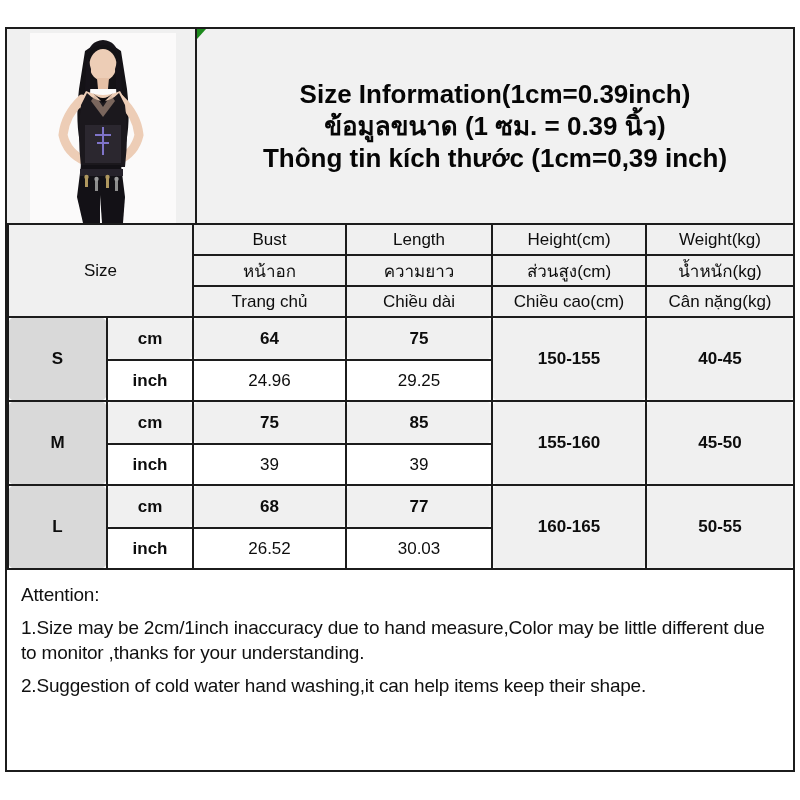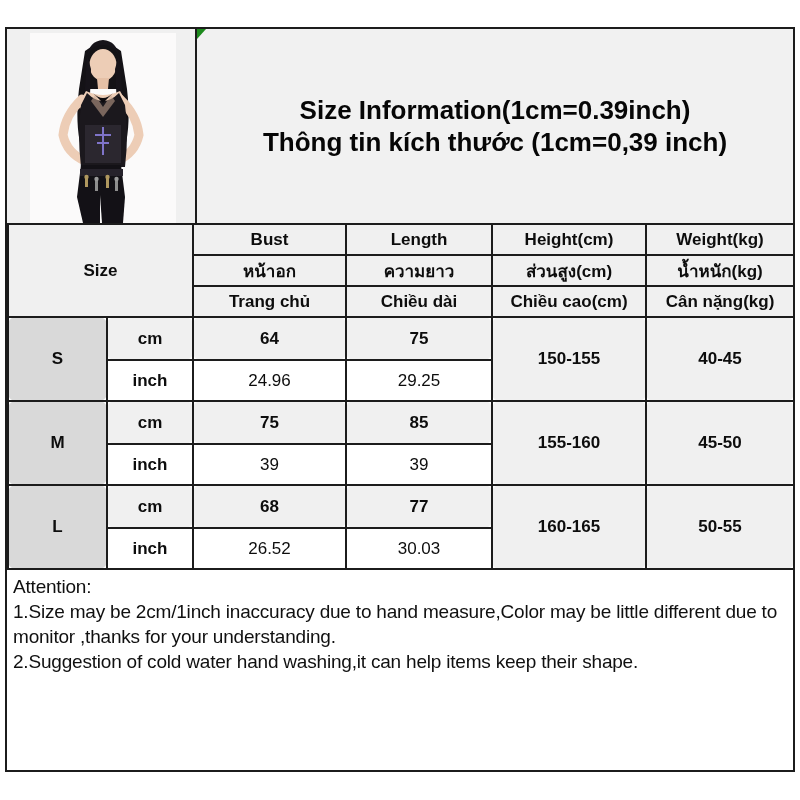--- a/index.html
+++ b/index.html
@@ -32,36 +32,36 @@
   .title-line{font-weight:bold;font-size:26px;line-height:32px;text-align:center;color:#060606;}
 
   
   table.size-table{
     border-collapse:collapse;table-layout:fixed;width:786px;flex:0 0 auto;
   }
   table.size-table td{
     border:2px solid #1c1c1c;text-align:center;vertical-align:middle;
     font-size:17px;padding:0;overflow:hidden;white-space:nowrap;
   }
-  tr.hrow td{height:29px;background:#f0f0f0;font-weight:bold;}
+  tr.hrow td{height:29px;background:#f0f0f0;font-weight:normal;}
   td.size-head{background:#d9d9d9;font-size:38px;font-weight:bold;}
   td.letter{background:#d9d9d9;font-weight:bold;font-size:20px;}
   tr.cmrow td{height:41px;border-radius:8px;}
   tr.inrow td{height:39px;}
   td.cm-cell{background:#f0f0f0;font-weight:bold;}
   td.in-cell{background:#ffffff;font-weight:normal;}
   td.unit{font-weight:bold;}
   td.range{background:#f0f0f0;font-weight:600;}
 
   
   .attention{
     flex:1;background:#ffffff;padding:4px 6px 0 6px;
     font-size:19px;line-height:25px;color:#101010;letter-spacing:-0.2px;
   }
-  .attention p{margin:0;}
+  .attention p{margin:8px;}
 </style>
 </head>
 <body>
 
 <div class="sheet">
 
   <div class="top-section">
     <div class="photo-cell">
       <svg width="188" height="194" viewBox="0 0 188 194">
         <rect x="0" y="0" width="188" height="194" fill="#f0f0f0"></rect>
@@ -98,20 +98,21 @@
         <circle cx="89.5" cy="150" r="2.2" fill="#9a9a9a"></circle>
         <circle cx="100.5" cy="148" r="2.2" fill="#b0985f"></circle>
         <circle cx="109.5" cy="150" r="2.2" fill="#9a9a9a"></circle>
 
         <path d="M93 166 L95 194 L93 194 Z" fill="#fbfafa"></path>
       </svg>
     </div>
     <div class="title-cell">
       <div class="corner-flag"></div>
       <div class="title-line">Size Information(1cm=0.39inch)</div>
+      <div class="title-line" lang="th">ข้อมูลขนาด (1 ซม. = 0.39 นิ้ว)</div>
       <div class="title-line" lang="vi">Thông tin kích thước (1cm=0,39 inch)</div>
     </div>
   </div>
 
   <table class="size-table">
     <colgroup>
       <col style="width:99px">
         <col style="width:86px">
         <col style="width:153px">
       <col style="width:146px">

